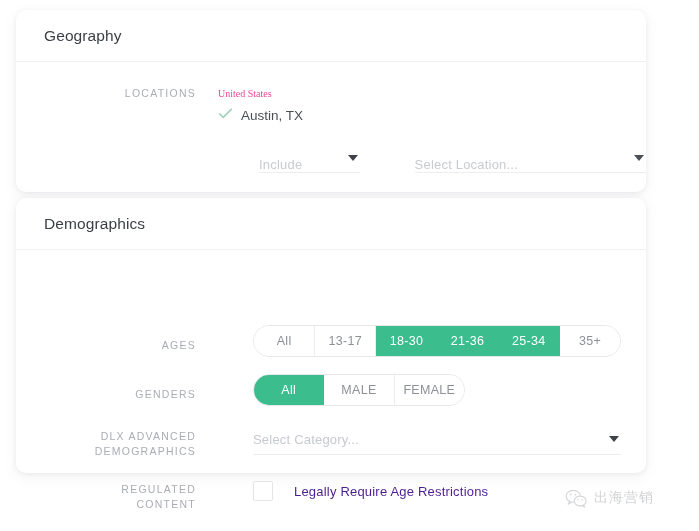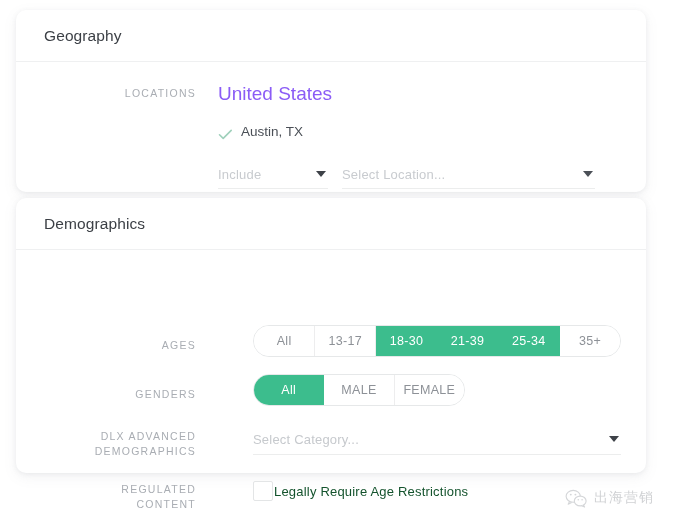--- a/index.html
+++ b/index.html
@@ -73,50 +73,51 @@
     padding-top: 3px;
   }
   .row-control {
     flex: 1 1 auto;
     min-width: 0;
   }
 
   
   #geo-body { padding-top: 21px; }
   .loc-value {
-    font-size: 19px;
-    color: #8b5cf6;
+    font-size: 10px;
+    color: #ec4899;
     line-height: 22px;
+    font-family: Liberation Serif, serif;
   }
   .loc-sub {
     font-size: 13.5px;
     color: #4a4f56;
     line-height: 22px;
     display: flex;
-    align-items: center;
-    margin-top: 16px;
+    margin-top: 0;
   }
   .check-mark {
     width: 15px;
     height: 13px;
     margin-right: 8px;
     flex: none;
   }
 
   .dropdown-row {
     display: flex;
     margin-top: 17px;
     padding-left: 0;
   }
   .dropdown {
     position: relative;
     border-bottom: 1px solid #eceded;
     height: 28px;
     display: flex;
-    align-items: center;
+    align-items: flex-end;
+    margin-left: 41px;
   }
   .dropdown .dd-text {
     font-size: 13px;
     color: #c8cbcf;
     letter-spacing: 0.2px;
   }
   .dropdown .caret {
     position: absolute;
     right: 2px;
     top: 11px;
@@ -202,23 +203,23 @@
   .checkbox {
     width: 18px;
     height: 18px;
     border: 1px solid #e3e5e6;
     border-radius: 2px;
     background: #ffffff;
     flex: none;
     cursor: pointer;
   }
   .check-label {
-    margin-left: 1px;
+    margin-left: 21px;
     font-size: 13px;
-    color: #14532d;
+    color: #4c1d95;
     letter-spacing: 0.2px;
   }
 
   
   #row-ages      { margin-top: 55px; }
   #row-genders   { margin-top: 17px; }
   #row-dlx       { margin-top: 18px; }
   #row-regulated { margin-top: 22px; }
 
   #row-ages .row-label      { padding-top: 13px; }
@@ -287,21 +288,21 @@
   </div>
   <div class="card-body" id="demo-body">
 
     <div class="row demo-row" id="row-ages">
       <div class="row-label">AGES</div>
       <div class="row-control">
         <div class="segmented" id="ages-seg">
           <div class="seg">All</div>
           <div class="seg">13-17</div>
           <div class="seg active">18-30</div>
-          <div class="seg active">21-39</div>
+          <div class="seg active">21-36</div>
           <div class="seg active">25-34</div>
           <div class="seg">35+</div>
         </div>
       </div>
     </div>
 
     <div class="row demo-row" id="row-genders">
       <div class="row-label">GENDERS</div>
       <div class="row-control">
         <div class="segmented" id="genders-seg">

